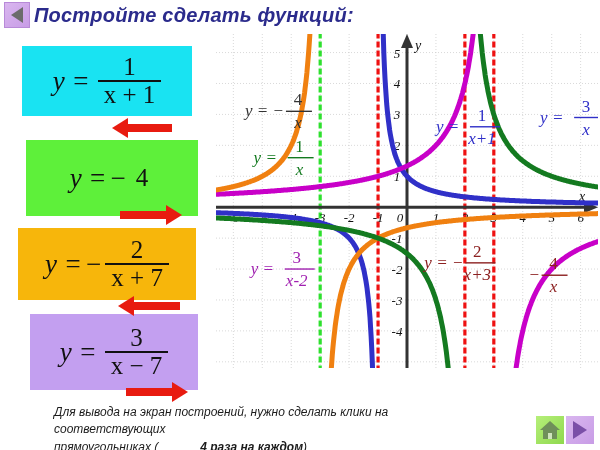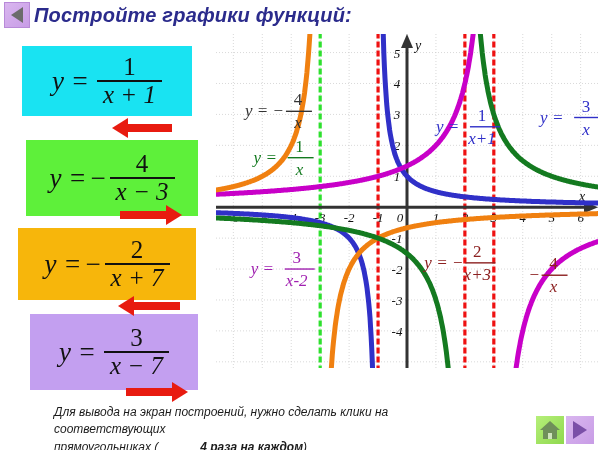--- a/index.html
+++ b/index.html
@@ -39,21 +39,21 @@
   #box-orange { left:18px;  top:228px; width:178px; height:72px; background:#f7b60b; }
   #box-violet { left:30px;  top:314px; width:168px; height:76px; background:#c39ff0; }
 
   
   .frac { display:inline-flex; flex-direction:column; align-items:center; vertical-align:middle; }
   .frac .num { padding:0 6px; line-height:1.05; }
   .frac .den { padding:0 6px; line-height:1.05; border-top:2px solid currentColor; }
   .eqline { display:flex; align-items:center; gap:4px; font-size:25px; }
   .eqline .vy { font-style:italic; font-size:27px; }
   .eqline .minus { font-size:27px; }
-  .ital { font-style:italic; }
+  .ital { }
 
   
   .arrow { position:absolute; height:20px; }
   .arrow .shaft { position:absolute; top:6px; height:8px; background:#e81b10; }
   .arrow .head { position:absolute; top:0; width:0; height:0;
                  border-top:10px solid transparent; border-bottom:10px solid transparent; }
   .arrow.left  .shaft { right:0; left:14px; }
   .arrow.left  .head  { left:0; border-right:16px solid #e81b10; }
   .arrow.right .shaft { left:0; right:14px; }
   .arrow.right .head  { right:0; border-left:16px solid #e81b10; }
@@ -90,40 +90,39 @@
   #graph { position:absolute; left:216px; top:34px; width:382px; height:334px; }
   #graph svg { display:block; }
 </style>
 </head>
 <body>
 
 <div id="back-btn">
   <span class="tri"></span>
 </div>
 
-<div id="title">Постройте графики функций:</div>
+<div id="title">Постройте сделать функций:</div>
 
 <div class="fbox" id="box-cyan">
   <div class="eqline">
     <span class="vy">y =</span>
     <span class="minus"></span>
     <span class="frac">
       <span class="num">1</span>
       <span class="den ital">x + 1</span>
     </span>
   </div>
 </div>
 
 <div class="fbox" id="box-green">
   <div class="eqline">
     <span class="vy">y =</span>
     <span class="minus">−</span>
     <span class="frac">
       <span class="num">4</span>
-      <span class="den ital">x − 3</span>
     </span>
   </div>
 </div>
 
 <div class="fbox" id="box-orange">
   <div class="eqline">
     <span class="vy">y =</span>
     <span class="minus">−</span>
     <span class="frac">
       <span class="num">2</span>

